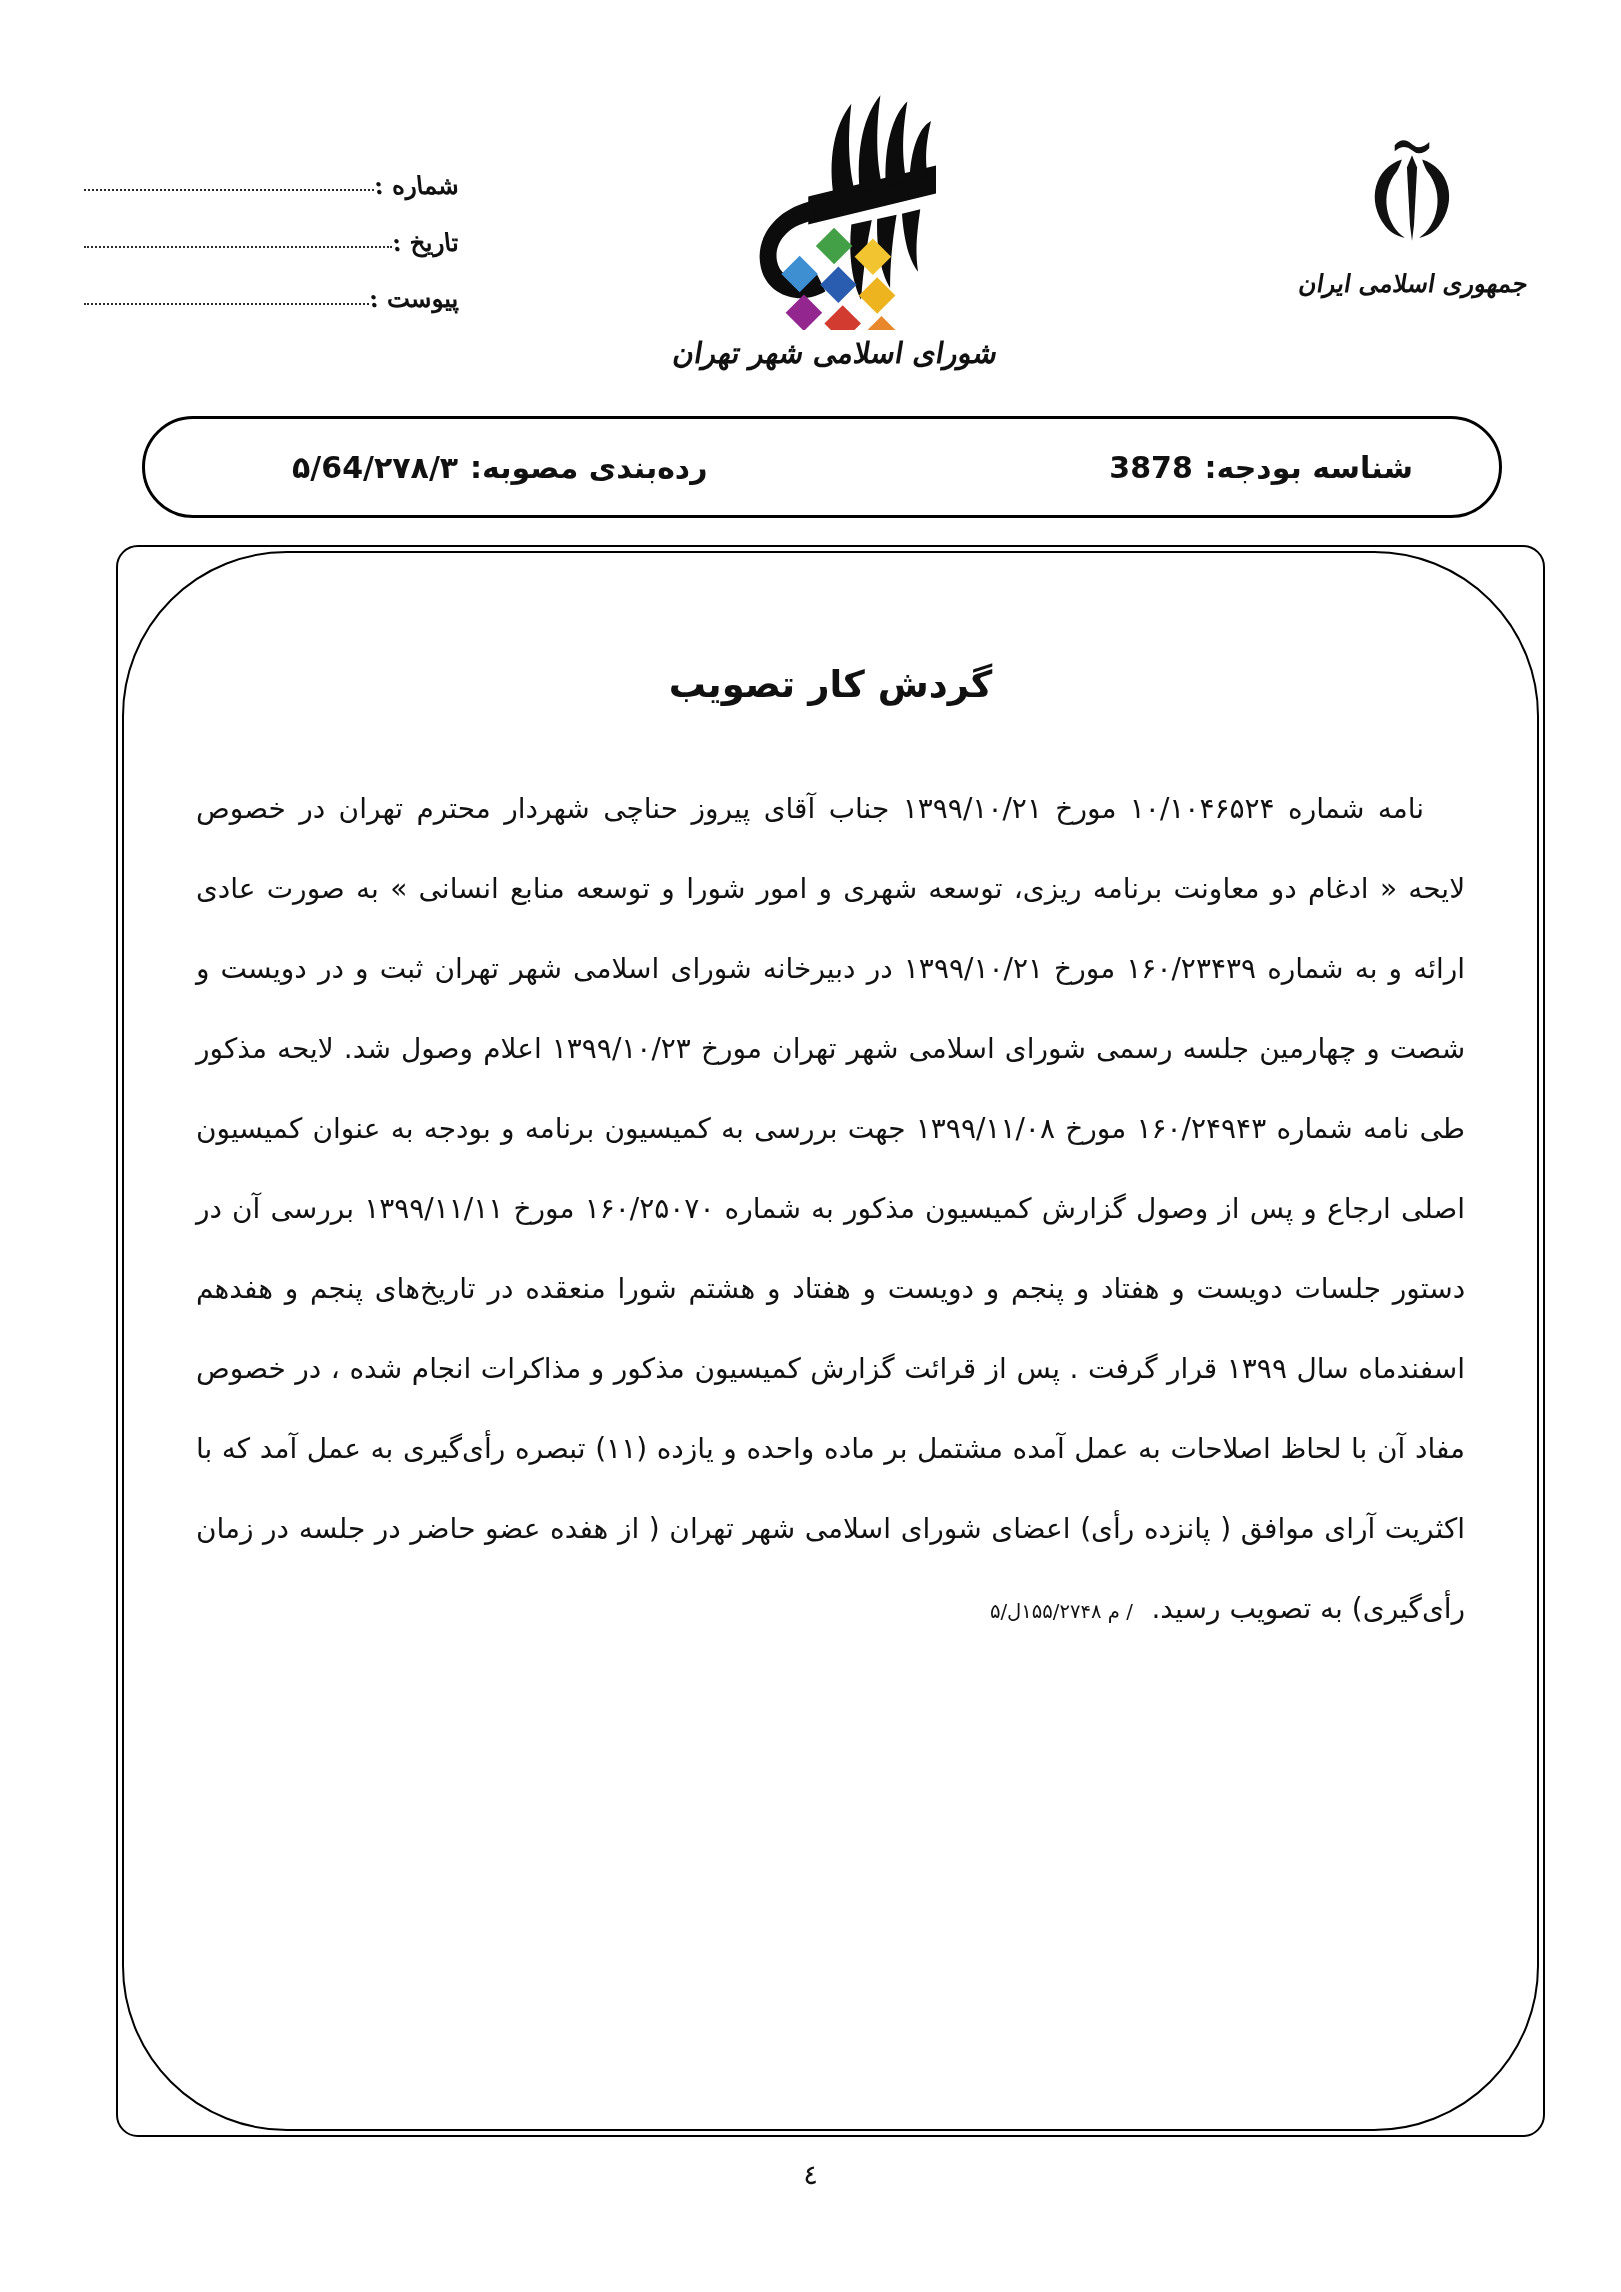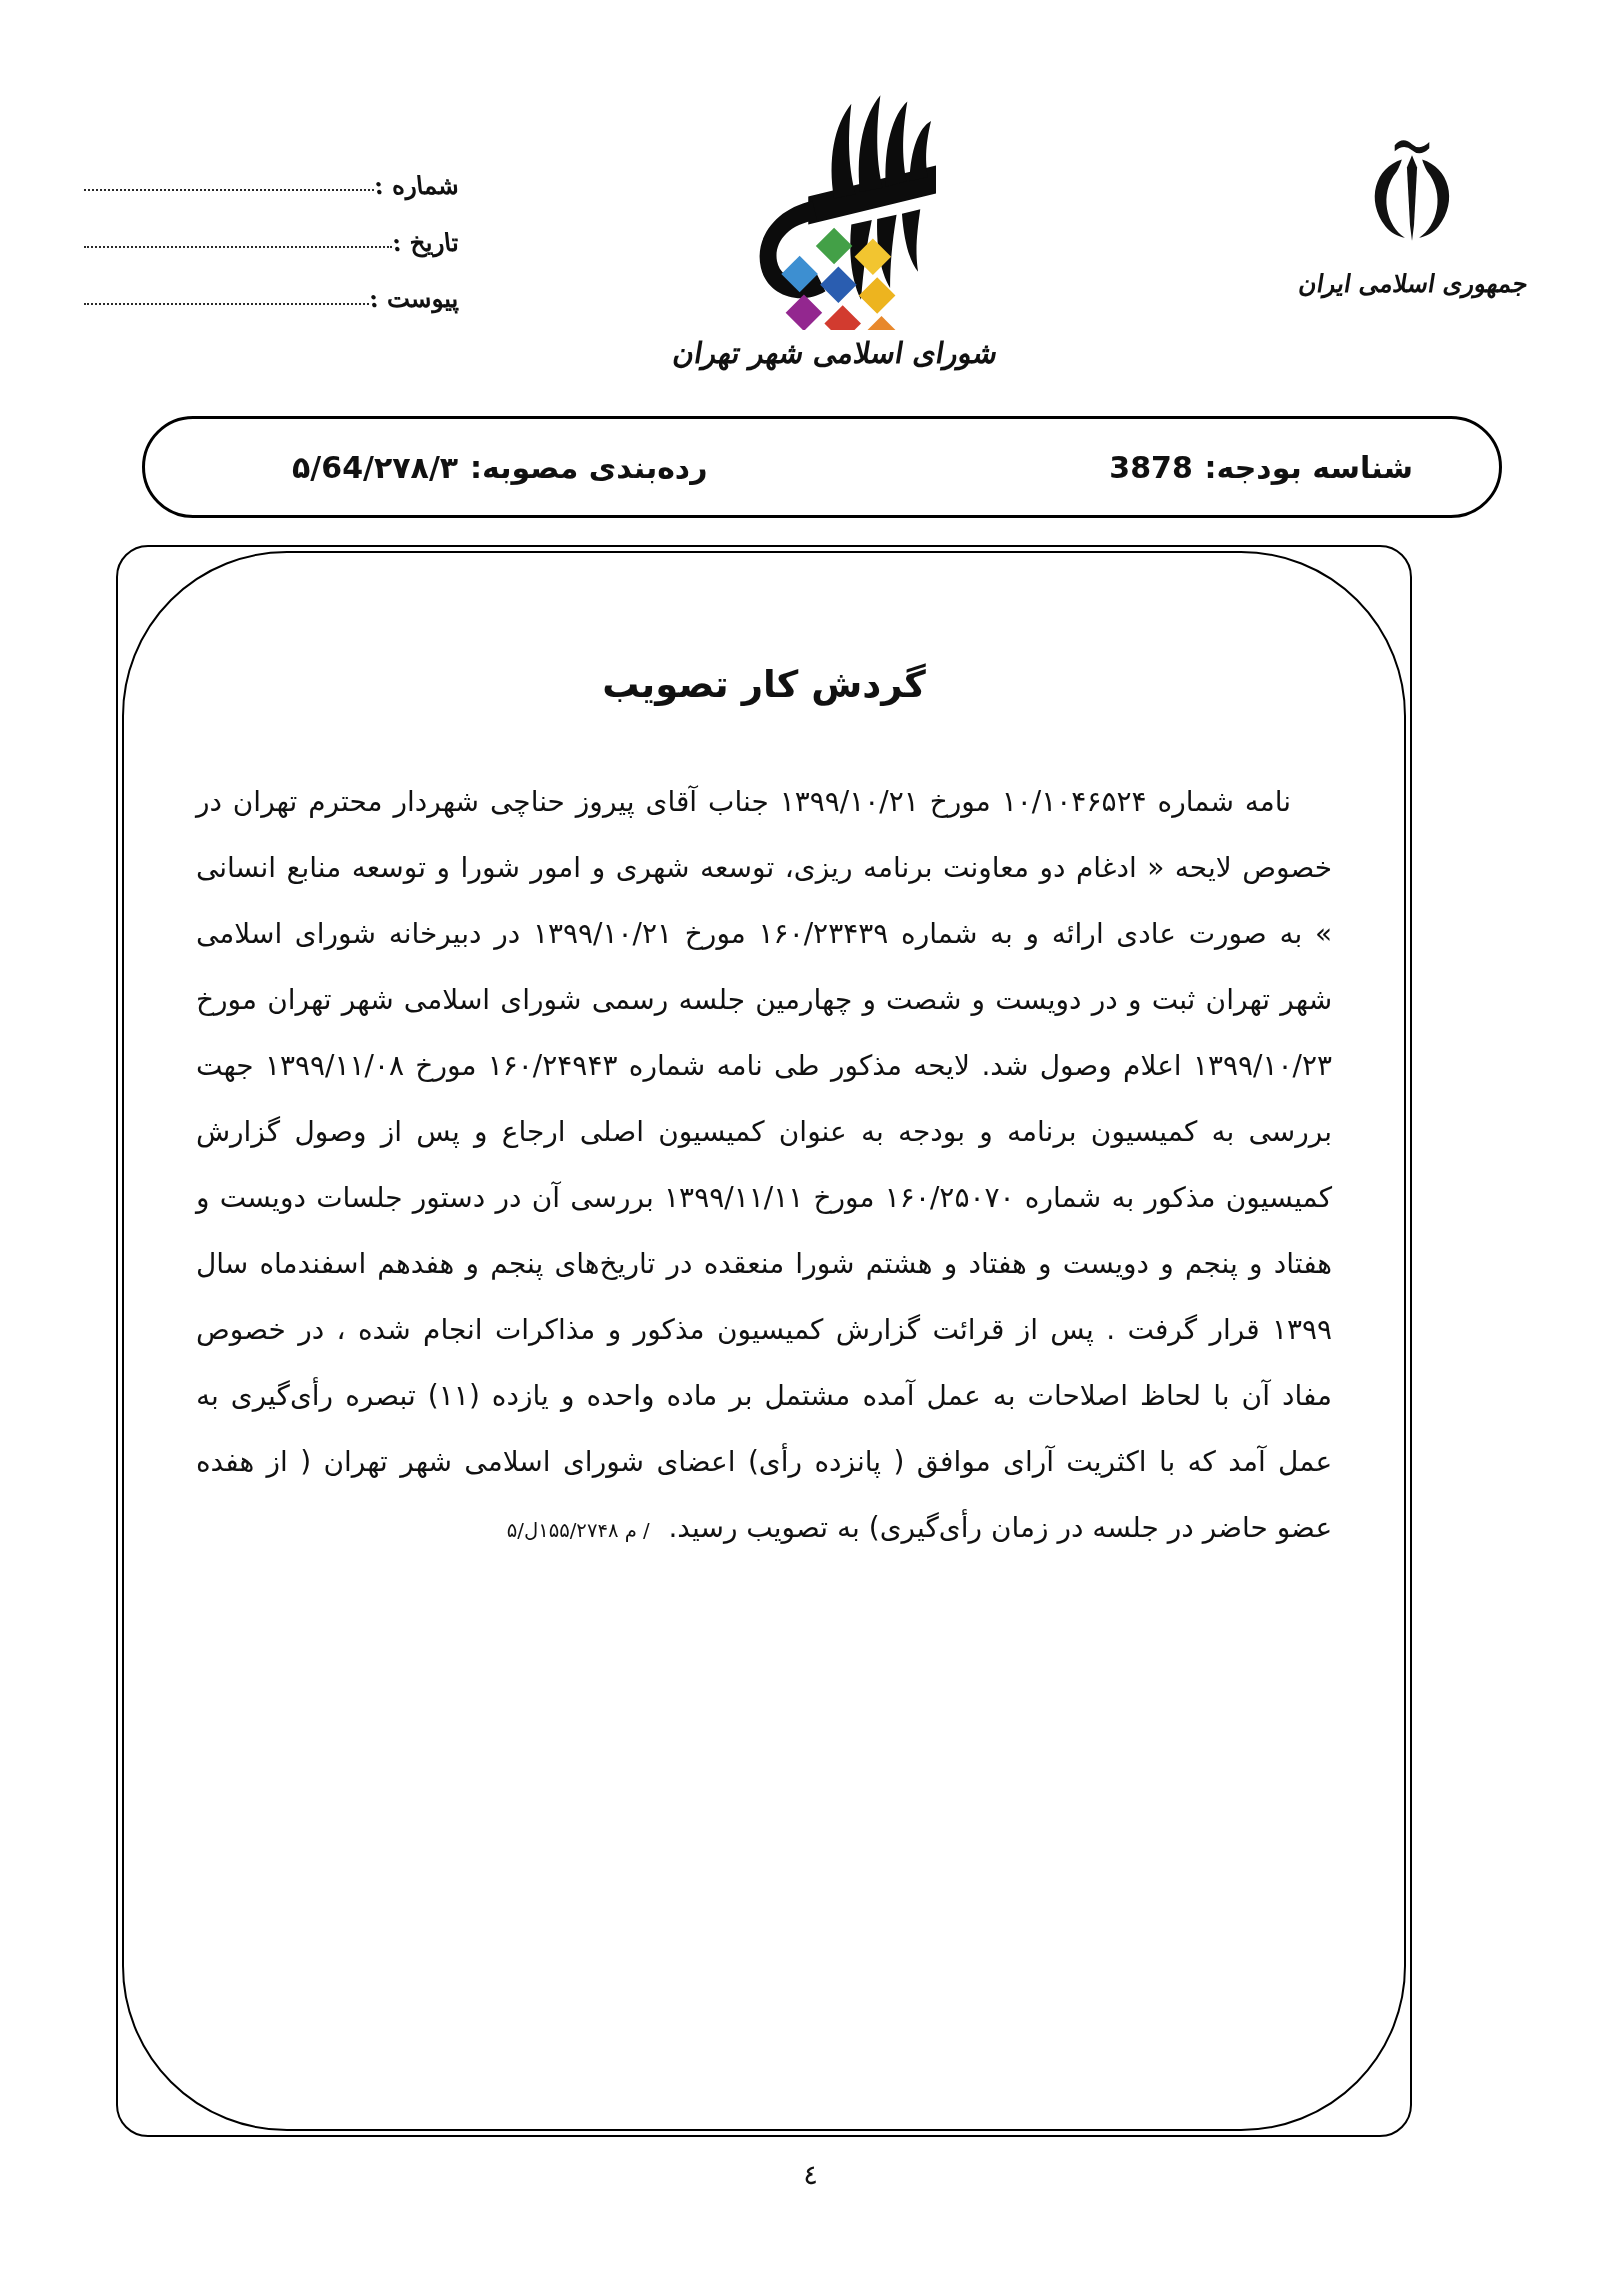--- a/index.html
+++ b/index.html
@@ -39,34 +39,34 @@
   .id-bar {
     position:absolute; top:416px; left:142px; width:1360px; height:102px;
     border:3.9px solid #000; border-radius:53px;
     display:flex; align-items:center; justify-content:space-between;
     padding:0 86px 0 147px; direction:rtl;
   }
   .id-bar .pair { display:flex; align-items:center; gap:11.8px; font-weight:bold; font-size:30px; white-space:nowrap; }
 
   
   .main-box-outer {
-    position:absolute; top:545px; left:116px; width:1296px; height:1592px;
-    border:2.9px solid #000; border-radius:32px;
+    position:absolute; top:545px; left:116px; width:1429px; height:1592px;
+    border:2.9px solid #000; border-radius:22px;
   }
   .main-box-inner {
     position:absolute; inset:3.9px; border:2.5px solid #000; border-radius:165px;
     padding:0 39px;
   }
   .proc-title {
     text-align:center; font-weight:bold; font-size:37px; letter-spacing:1px;
     margin-top:110px;
   }
   .proc-text {
     margin-top:63px; padding:0 33px;
-    font-size:28px; line-height:66px;
+    font-size:28px; line-height:80px;
     text-align:justify; direction:rtl;
     text-indent:41px;
   }
   .archive-code { font-size:19.6px; font-weight:normal; margin-right:9.8px; white-space:nowrap; }
 
   
   .page-number {
     position:absolute; top:2159px; left:0; width:100%;
     text-align:center; font-size:27.4px; font-family:"DejaVu Serif", serif;
   }

